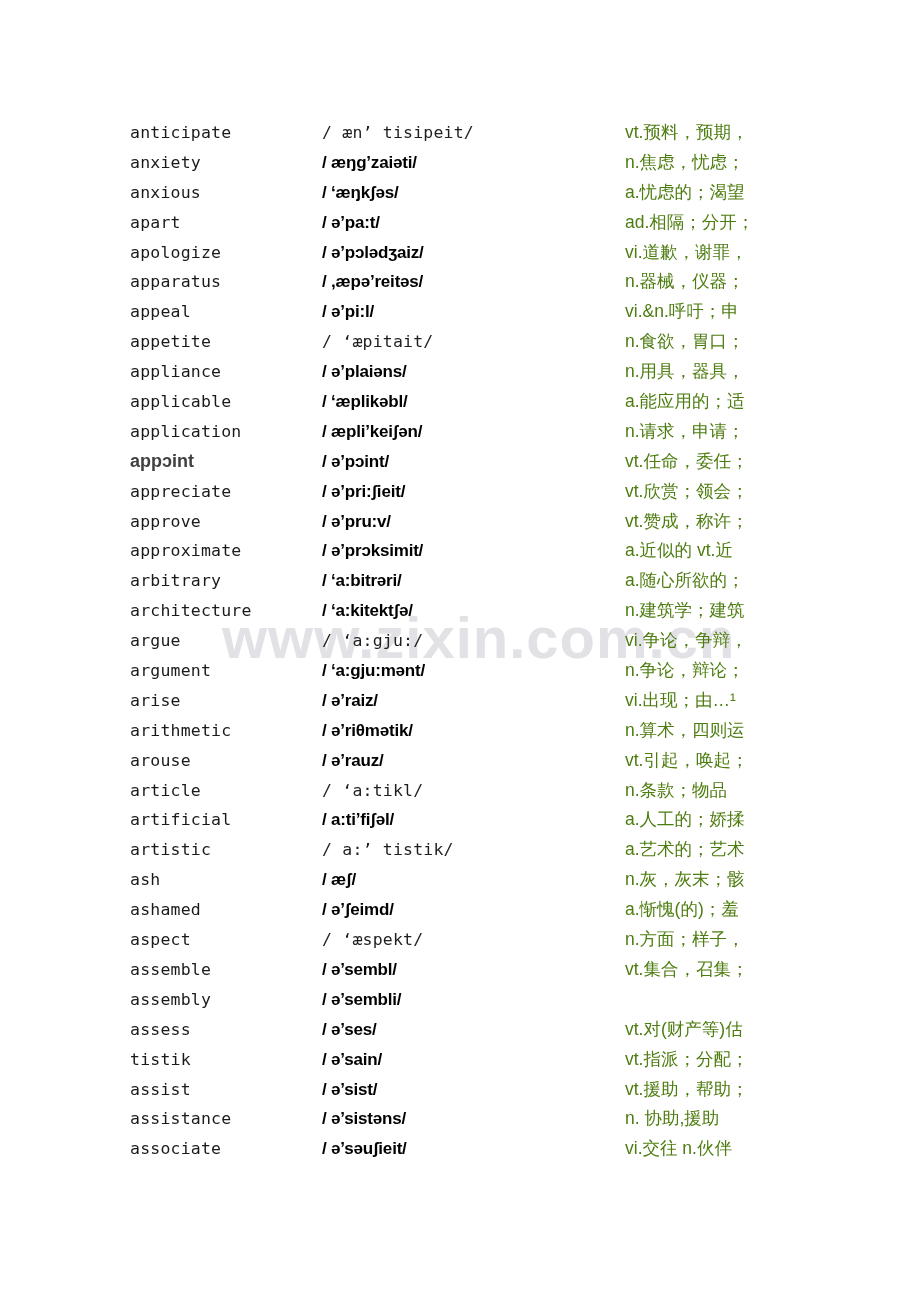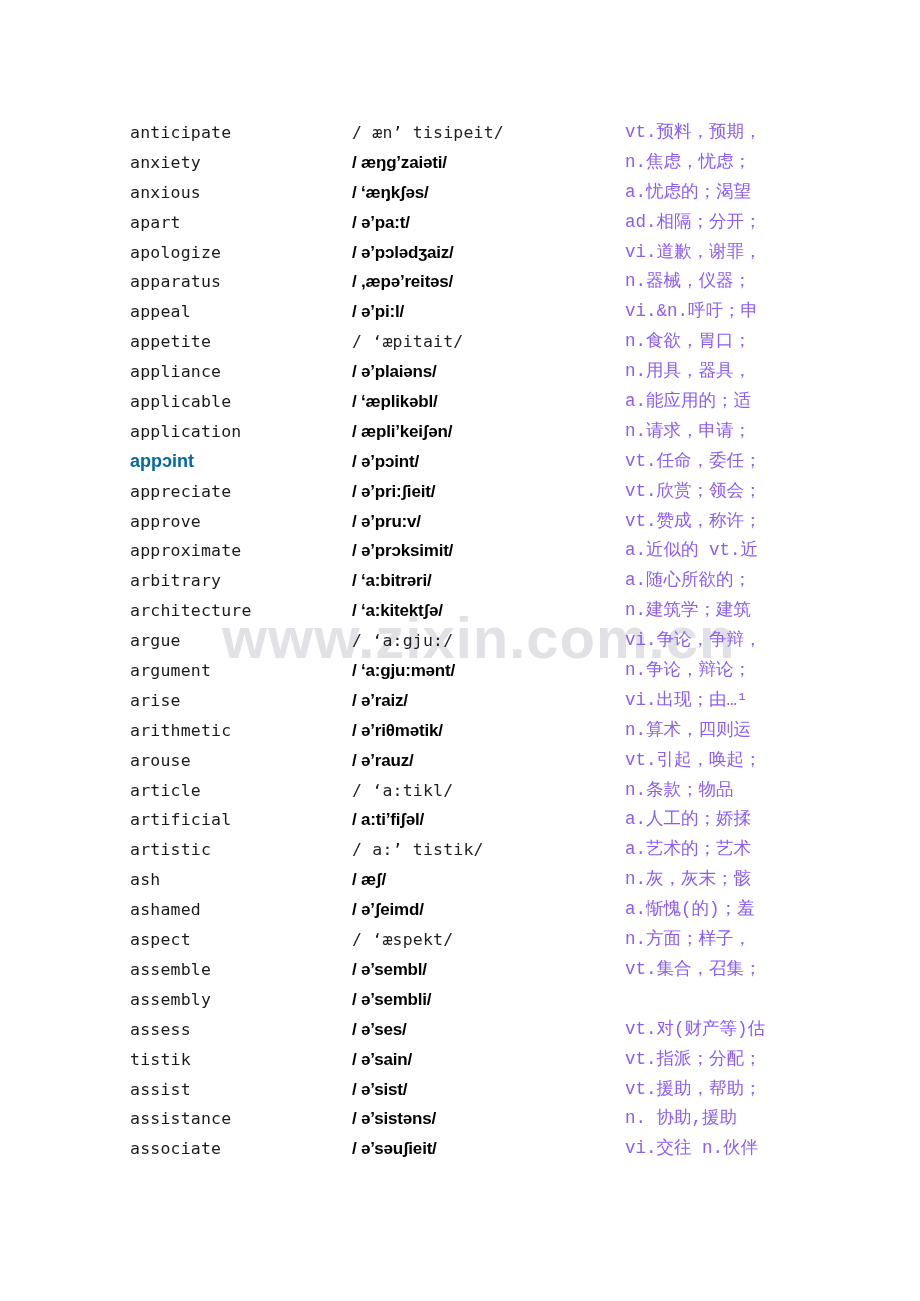--- a/index.html
+++ b/index.html
@@ -73,52 +73,51 @@
     line-height: 29.9px;
     color: #1a1a1a;
     letter-spacing: 0.2px;
   }
   
   .word.alt {
     font-family: "Liberation Sans", sans-serif;
     font-size: 18px;
     font-weight: 600;
     letter-spacing: 0px;
-    color: #0369a1;
+    color: #404040;
   }
 
   
   .phon {
     left: 322px;
     width: 300px;
     font-family: "Liberation Sans", sans-serif;
     font-size: 17px;
     font-weight: bold;
     line-height: 29.9px;
     color: #000000;
     letter-spacing: -0.2px;
-    margin-left: 30px;
   }
   
   .phon.serif {
     font-family: "DejaVu Sans Mono", "Liberation Mono", monospace;
     font-size: 16.5px;
     font-weight: normal;
     color: #1f1f1f;
     letter-spacing: 0.2px;
   }
 
   
   .defn {
     left: 625px;
     width: 168px;
-    font-family: Liberation Mono, monospace;
+    font-family: Liberation Sans, sans-serif;
     font-size: 17.5px;
     line-height: 29.9px;
-    color: #8b5cf6;
+    color: #4d7c0f;
     letter-spacing: 0px;
   }
 </style>
 </head>
 <body>
 
 <div id="page">
 
   <div id="watermark">www.zixin.com.cn</div>
 

